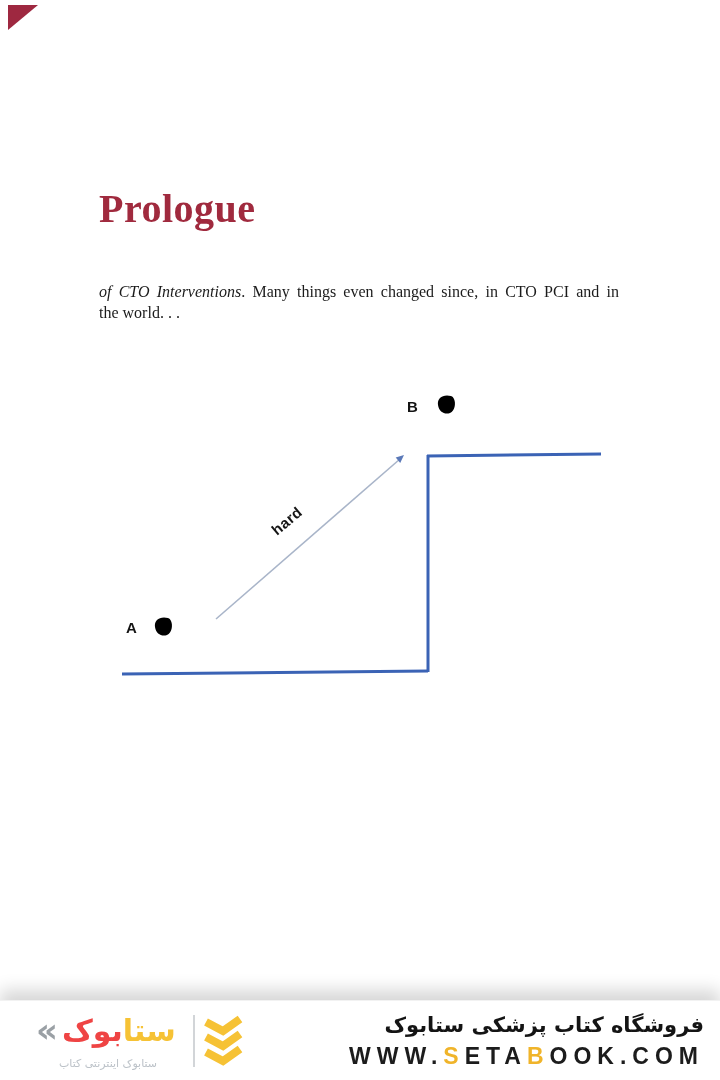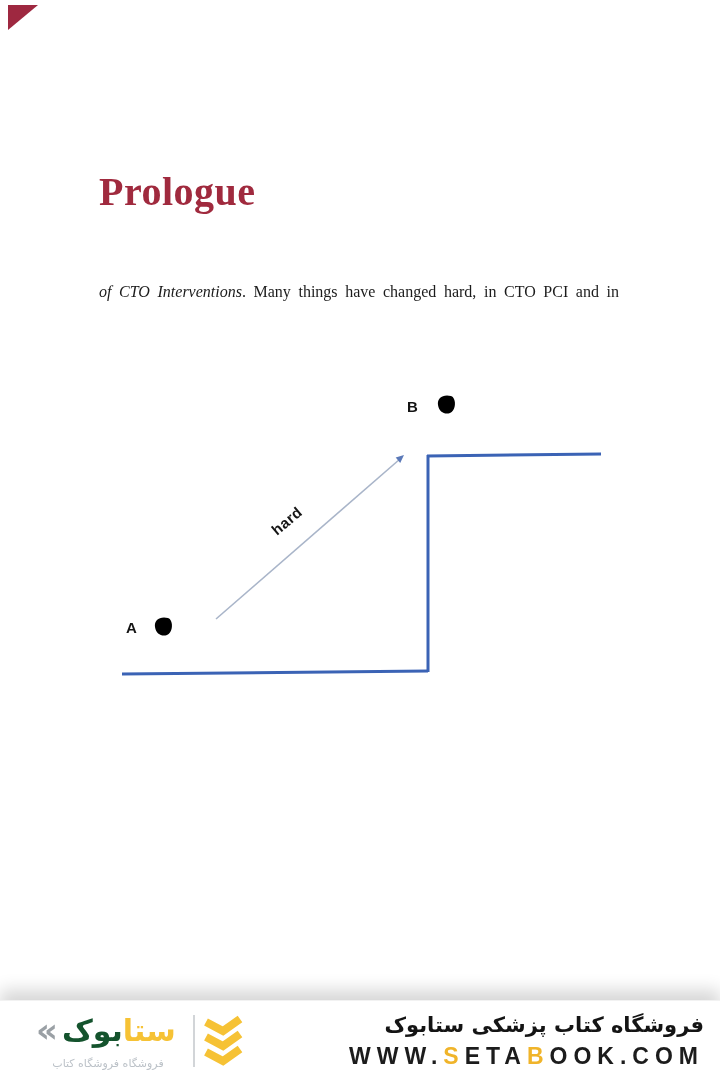--- a/index.html
+++ b/index.html
@@ -3,21 +3,21 @@
 <meta charset="utf-8">
 <style>
   html,body{margin:0;padding:0;background:#ffffff;}
   .canvas{position:relative;width:720px;height:1080px;background:#ffffff;overflow:hidden;
           font-family:"Liberation Serif",serif;}
 
   
   .corner{position:absolute;left:0;top:0;}
 
   
-  .title{position:absolute;left:99px;top:172px;margin:0;
+  .title{position:absolute;left:99px;top:189px;margin:0;
          font-family:"Liberation Serif",serif;font-weight:bold;
          font-size:40px;line-height:1;color:#a02a3e;letter-spacing:0.5px;text-align:center;}
 
   
   .bodytext{position:absolute;left:99px;top:282px;width:520px;
             font-size:16px;line-height:20.7px;color:#1b1b1b;}
   .bodytext .jline{text-align:justify;text-align-last:justify;}
   .bodytext .indent{padding-left:21px;}
   .bodytext em{font-style:italic;}
 
@@ -30,21 +30,21 @@
 
   
   .footer{position:absolute;left:0;top:1000px;width:720px;height:80px;background:#ffffff;
           box-shadow:0 -10px 16px rgba(0,0,0,0.16);border-top:1px solid rgba(0,0,0,0.05);}
   .logo{position:absolute;left:36px;top:10px;width:210px;height:64px;}
   .logo-chev{position:absolute;left:0px;top:2px;font-family:"DejaVu Sans",sans-serif;
              font-weight:bold;font-size:34px;line-height:1;color:#9aa0a5;}
   .wordmark{position:absolute;left:26px;top:0px;direction:rtl;font-family:"DejaVu Sans",sans-serif;
             font-weight:bold;font-size:30px;line-height:40px;white-space:nowrap;}
   .wm-y{color:#f6c235;}
-  .wm-g{color:#14532d;}
+  .wm-g{color:#ef4444;}
   .logo-caption{position:absolute;left:8px;top:46px;width:128px;text-align:center;direction:rtl;
                 font-family:"DejaVu Sans",sans-serif;font-size:11px;color:#bcc2c8;white-space:nowrap;}
   .logo-divider{position:absolute;left:157px;top:4px;width:2px;height:52px;background:#d2d5d8;}
   .logo-emblem{position:absolute;left:166px;top:2px;}
 
   .footer-right{position:absolute;right:16px;top:10px;text-align:right;}
   .store-title{direction:rtl;font-family:"DejaVu Sans",sans-serif;font-weight:bold;
                font-size:21px;line-height:28px;color:#141414;white-space:nowrap;}
   .site-url{margin-top:4px;font-family:"Liberation Sans",sans-serif;font-weight:bold;
             font-size:23px;letter-spacing:6px;color:#1c1c1c;white-space:nowrap;}
@@ -55,21 +55,22 @@
 
 <div class="canvas">
 
   <svg class="corner" width="48" height="40">
     <polygon points="8,5 38,5 8,30" fill="#9e2840"></polygon>
   </svg>
 
   <h1 class="title">Prologue</h1>
 
   <div class="bodytext">
-    <div class="jline"><em>of CTO Interventions</em><span>. Many things have changed hard, in CTO PCI and in</span></div>
+    <div class="jline"><em>of CTO Interventions</em><span>. Many things even changed since, in CTO PCI and in</span></div>
+    <div>the world. . .</div>
   </div>
 
   <svg class="diagram" viewBox="0 0 720 1080">
     <defs>
       <g id="stickman">
         <path d="M 17,2 C 9,0 3,4 4,11 C 5,18 11,21 16,19 C 21,17 22,9 20,5 C 19.3,3.4 18.5,2.4 17,2"></path>
         <path d="M 14,20 L 12,30"></path>
         <path d="M 12,25 L 4,31"></path>
         <path d="M 13,25 L 20,30"></path>
         <path d="M 12,30 L 5,44"></path>
@@ -96,21 +97,21 @@
     <g class="stickman">
       <use href="#stickman" x="434" y="394"></use>
     </g>
   </svg>
 
   <div class="footer">
 
     <div class="logo">
       <span class="logo-chev">«</span>
       <span class="wordmark"><span class="wm-y">ستا</span><span class="wm-g">بوک</span></span>
-      <span class="logo-caption">فروشگاه فروشگاه کتاب</span>
+      <span class="logo-caption">ستابوک اینترنتی کتاب</span>
       <span class="logo-divider"></span>
       <svg class="logo-emblem" width="42" height="58">
         <path d="M4,9 L21,18 L38,6" stroke="#f6c235" stroke-width="8" fill="none"></path>
         <path d="M4,24 L21,33 L38,21" stroke="#f6c235" stroke-width="8" fill="none"></path>
         <path d="M4,39 L21,48 L38,36" stroke="#f6c235" stroke-width="8" fill="none"></path>
       </svg>
     </div>
 
     <div class="footer-right">
       <div class="store-title">فروشگاه کتاب پزشکی ستابوک</div>

